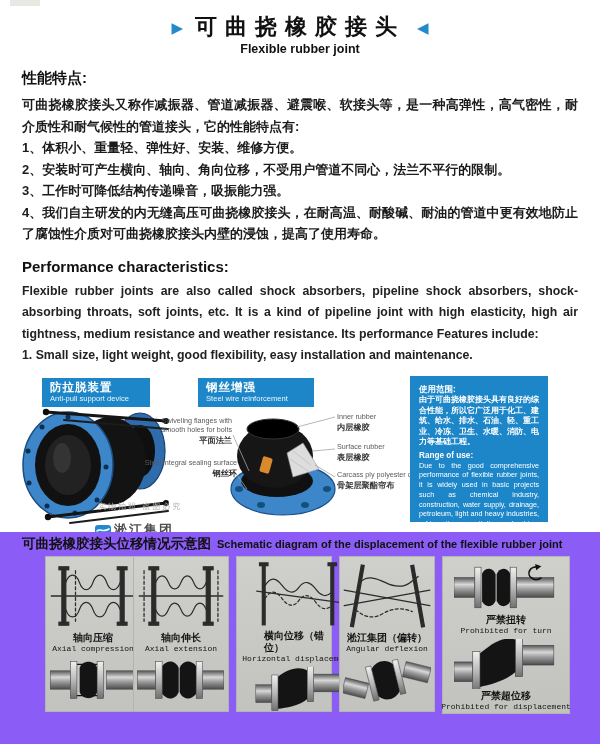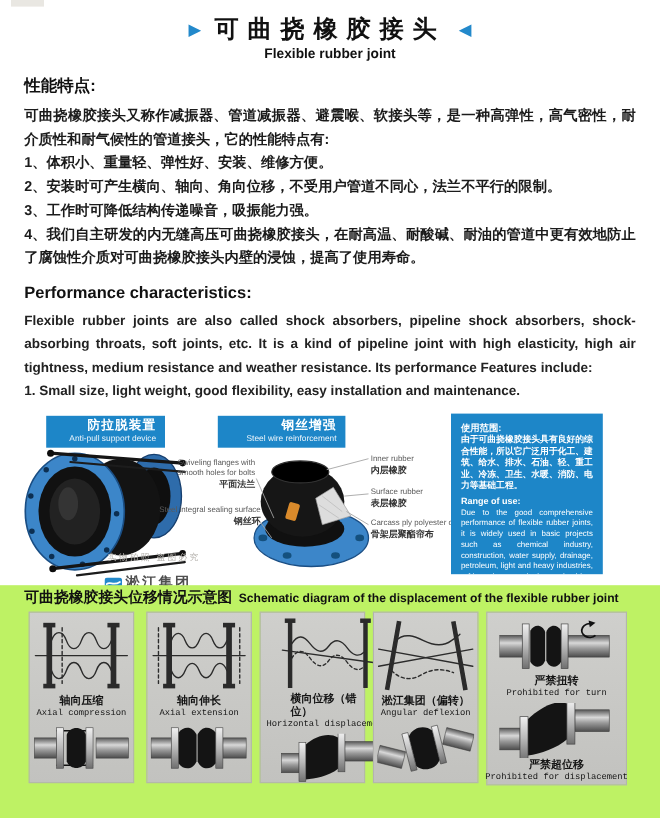--- a/index.html
+++ b/index.html
@@ -14,21 +14,21 @@
   .arrow{color:#2389cb;font-size:15px;line-height:1;}
   .main-title{font-size:22px;font-weight:bold;letter-spacing:8px;color:#111;}
   .sub-title{text-align:center;font-weight:bold;font-size:12.5px;color:#111;margin-top:0;}
   
   .text-wrap{margin:0 22px;}
   .sec-heading{font-size:15px;font-weight:bold;margin:13px 0 6px 0;color:#111;}
   .p-cn{font-size:13px;font-weight:bold;line-height:21.5px;margin:0;text-align:justify;color:#1b1b1b;}
   .p-en{font-size:12.3px;font-weight:bold;line-height:21.5px;margin:0;text-align:justify;color:#222;}
   
   .figures{position:absolute;top:370px;left:0;width:600px;height:162px;background:#fff;}
-  .fig-bar{position:absolute;background:#1d86c8;color:#fff;padding:3px 8px 4px 8px;box-sizing:border-box;text-align:right;}
+  .fig-bar{position:absolute;background:#1d86c8;color:#fff;padding:3px 8px 4px 8px;box-sizing:border-box;}
   .fig-bar .bar-cn{font-size:11.5px;font-weight:bold;letter-spacing:1px;line-height:13px;}
   .fig-bar .bar-en{font-size:7.6px;color:#eaf4fb;line-height:9px;}
   .bar1{left:42px;top:8px;width:108px;}
   .bar2{left:198px;top:8px;width:116px;}
   .fig-svg{position:absolute;}
   .callout{position:absolute;color:#555;}
   .callout .c-en{font-size:7.2px;line-height:9px;color:#5a5a5a;}
   .callout .c-cn{font-size:8.2px;font-weight:bold;color:#333;margin-top:1px;}
   .co-right{text-align:left;}
   .co-left{text-align:right;}
@@ -36,21 +36,21 @@
   .logo-text .logo-cn{font-size:13px;font-weight:bold;color:#4f4f4f;letter-spacing:2px;line-height:13px;}
   .logo-text .logo-en{font-size:4.6px;font-weight:bold;color:#b13a2c;letter-spacing:1.6px;line-height:6px;}
   .watermark{position:absolute;left:98px;top:131px;font-size:8px;color:#b5b2ad;letter-spacing:2px;}
   .usage-box{position:absolute;left:410px;top:6px;width:138px;height:146px;background:#1d86c8;
     color:#ffffff;padding:8px 9px;box-sizing:border-box;overflow:hidden;}
   .usage-box .u-h-cn{font-size:8.5px;font-weight:bold;line-height:11px;}
   .usage-box .u-b-cn{font-size:8px;font-weight:bold;line-height:10.5px;text-align:justify;}
   .usage-box .u-h-en{font-size:8.2px;font-weight:bold;line-height:11px;margin-top:2px;}
   .usage-box .u-b-en{font-size:7.2px;line-height:9.8px;text-align:justify;}
   
-  .schematic{position:absolute;top:532px;left:0;width:600px;height:212px;background:#bef264;}
+  .schematic{position:absolute;top:532px;left:0;width:600px;height:212px;background:#8b5cf6;}
   .sch-heading{position:absolute;left:22px;top:2px;white-space:nowrap;}
   .sch-h-cn{font-size:13.5px;font-weight:bold;color:#111;}
   .sch-h-en{font-size:11px;font-weight:bold;color:#111;margin-left:6px;}
   .panel{position:absolute;top:24px;height:156px;width:96px;
     background:linear-gradient(#cfcfcc,#c2c2bf);border:1px solid #b3b3b0;box-sizing:border-box;
     display:flex;flex-direction:column;align-items:center;}
   .panel5{width:128px;height:158px;}
   .cap-cn{font-size:10px;font-weight:bold;font-family:"DejaVu Serif","Liberation Serif",serif;color:#141414;line-height:12px;margin-top:1px;}
   .cap-en{font-size:8px;font-family:"Liberation Mono","DejaVu Sans Mono",monospace;color:#141414;line-height:10px;white-space:nowrap;}
   .diag{margin-top:4px;}
@@ -200,21 +200,21 @@
           <stop offset="1" stop-color="#4c4c4c"></stop>
       </linearGradient>
       <linearGradient id="flangeGrad" x1="0" y1="0" x2="0" y2="1">
         <stop offset="0" stop-color="#f0f0f0"></stop>
           <stop offset="0.5" stop-color="#b9b9b9"></stop>
           <stop offset="1" stop-color="#6f6f6f"></stop>
       </linearGradient>
     </defs>
   </svg>
 
-  <div class="panel" style="left:26px;text-align:right;">
+  <div class="panel" style="left:45px;text-align:right;">
     <svg class="diag" width="90" height="70" viewBox="0 0 92 72">
       <g stroke="#2b2b2b" stroke-width="1.3" fill="none" stroke-linecap="round">
         <line x1="3" y1="36" x2="89" y2="36"></line>
         <rect x="14" y="8" width="4" height="56" fill="#2b2b2b"></rect>
           <rect x="11" y="6" width="10" height="3" fill="#2b2b2b"></rect>
           <rect x="11" y="63" width="10" height="3" fill="#2b2b2b"></rect>
         <rect x="74" y="8" width="4" height="56" fill="#2b2b2b"></rect>
           <rect x="71" y="6" width="10" height="3" fill="#2b2b2b"></rect>
           <rect x="71" y="63" width="10" height="3" fill="#2b2b2b"></rect>
         <line x1="28" y1="10" x2="28" y2="62" stroke-dasharray="3 2.5"></line>

